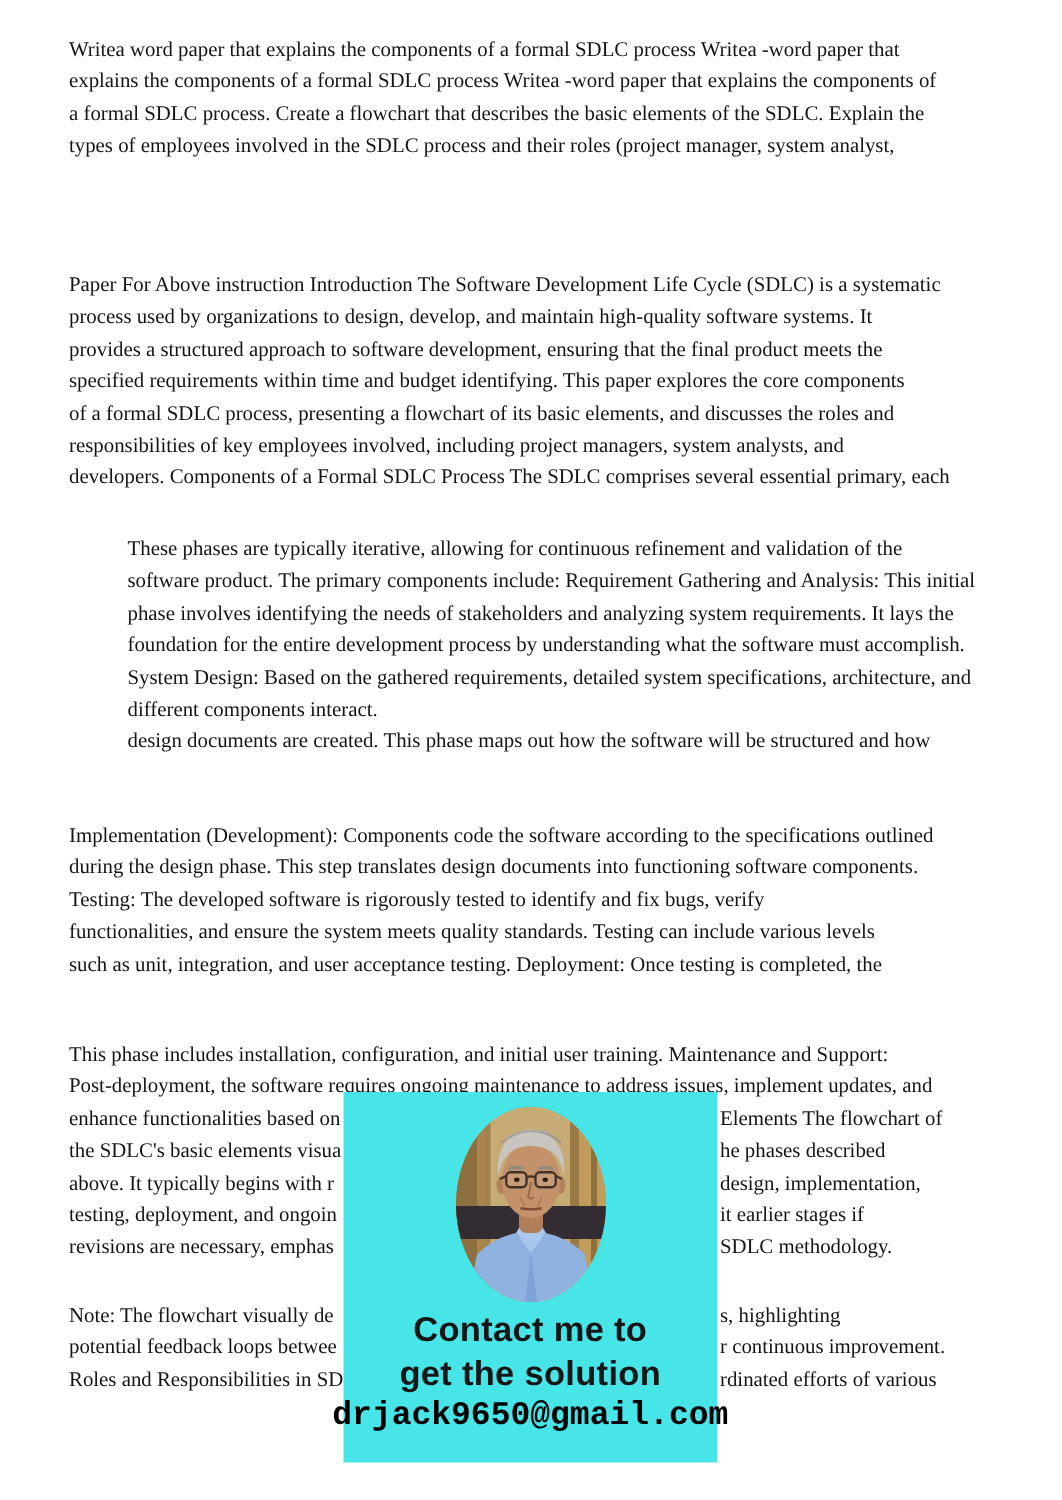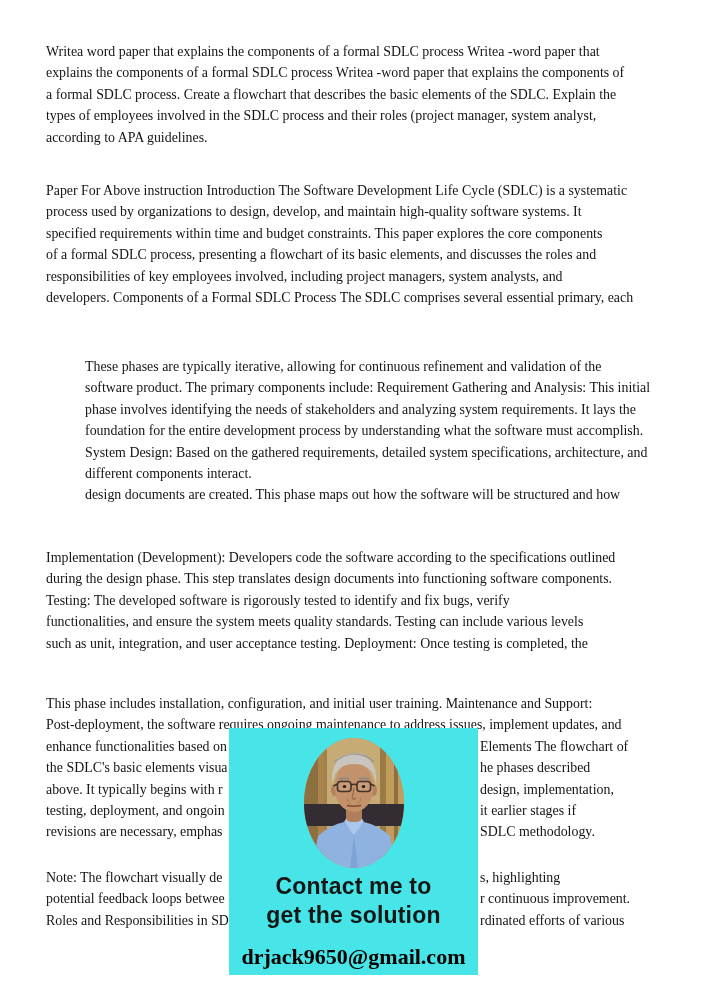--- a/index.html
+++ b/index.html
@@ -34,60 +34,60 @@
   .card-title{
     margin-top:4px;
     font-family:"Liberation Sans", sans-serif;
     font-weight:bold;
     font-size:23px;
     line-height:29px;
     text-align:center;
     letter-spacing:0.2px;
   }
   .card-email{
-    margin-top:14px;
-    font-family:Liberation Serif, serif;
+    margin-top:1px;
+    font-family:Liberation Mono, monospace;
     font-weight:bold;
     font-size:22px;
     line-height:26px;
     text-align:center;
   }
 </style>
 </head>
 <body>
 
 <div class="page" style="background: rgb(255, 255, 255); color: rgb(20, 20, 20);">
 
   <div class="doc">
-      <div class="para" style="top: 41px;">
+      <div class="para" style="top: 23px;">
         <div class="line">Writea word paper that explains the components of a formal SDLC process Writea -word paper that</div>
         <div class="line">explains the components of a formal SDLC process Writea -word paper that explains the components of</div>
         <div class="line">a formal SDLC process. Create a flowchart that describes the basic elements of the SDLC. Explain the</div>
         <div class="line">types of employees involved in the SDLC process and their roles (project manager, system analyst,</div>
-        <div class="line">according to APA guidelines.</div>
       </div>
       <div class="para" style="top: 180px;">
         <div class="line">Paper For Above instruction Introduction The Software Development Life Cycle (SDLC) is a systematic</div>
         <div class="line">process used by organizations to design, develop, and maintain high-quality software systems. It</div>
-        <div class="line">specified requirements within time and budget constraints. This paper explores the core components</div>
+        <div class="line">provides a structured approach to software development, ensuring that the final product meets the</div>
+        <div class="line">specified requirements within time and budget identifying. This paper explores the core components</div>
         <div class="line">of a formal SDLC process, presenting a flowchart of its basic elements, and discusses the roles and</div>
         <div class="line">responsibilities of key employees involved, including project managers, system analysts, and</div>
         <div class="line">developers. Components of a Formal SDLC Process The SDLC comprises several essential primary, each</div>
       </div>
       <div class="para" style="top: 356px; margin-left: 39px;">
         <div class="line">These phases are typically iterative, allowing for continuous refinement and validation of the</div>
         <div class="line">software product. The primary components include: Requirement Gathering and Analysis: This initial</div>
         <div class="line">phase involves identifying the needs of stakeholders and analyzing system requirements. It lays the</div>
         <div class="line">foundation for the entire development process by understanding what the software must accomplish.</div>
         <div class="line">System Design: Based on the gathered requirements, detailed system specifications, architecture, and</div>
         <div class="line">different components interact.</div>
         <div class="line">design documents are created. This phase maps out how the software will be structured and how</div>
       </div>
       <div class="para" style="top: 547px;">
-        <div class="line">Implementation (Development): Developers code the software according to the specifications outlined</div>
+        <div class="line">Implementation (Development): Components code the software according to the specifications outlined</div>
         <div class="line">during the design phase. This step translates design documents into functioning software components.</div>
         <div class="line">Testing: The developed software is rigorously tested to identify and fix bugs, verify</div>
         <div class="line">functionalities, and ensure the system meets quality standards. Testing can include various levels</div>
         <div class="line">such as unit, integration, and user acceptance testing. Deployment: Once testing is completed, the</div>
       </div>
       <div class="para" style="top: 867px;">
         <div class="line"><span class="frag-left">Note: The flowchart visually de</span><span class="frag-right">s, highlighting</span></div>
         <div class="line"><span class="frag-left">potential feedback loops betwee</span><span class="frag-right">r continuous improvement.</span></div>
         <div class="line"><span class="frag-left">Roles and Responsibilities in SD</span><span class="frag-right">rdinated efforts of various</span></div>
       </div>

